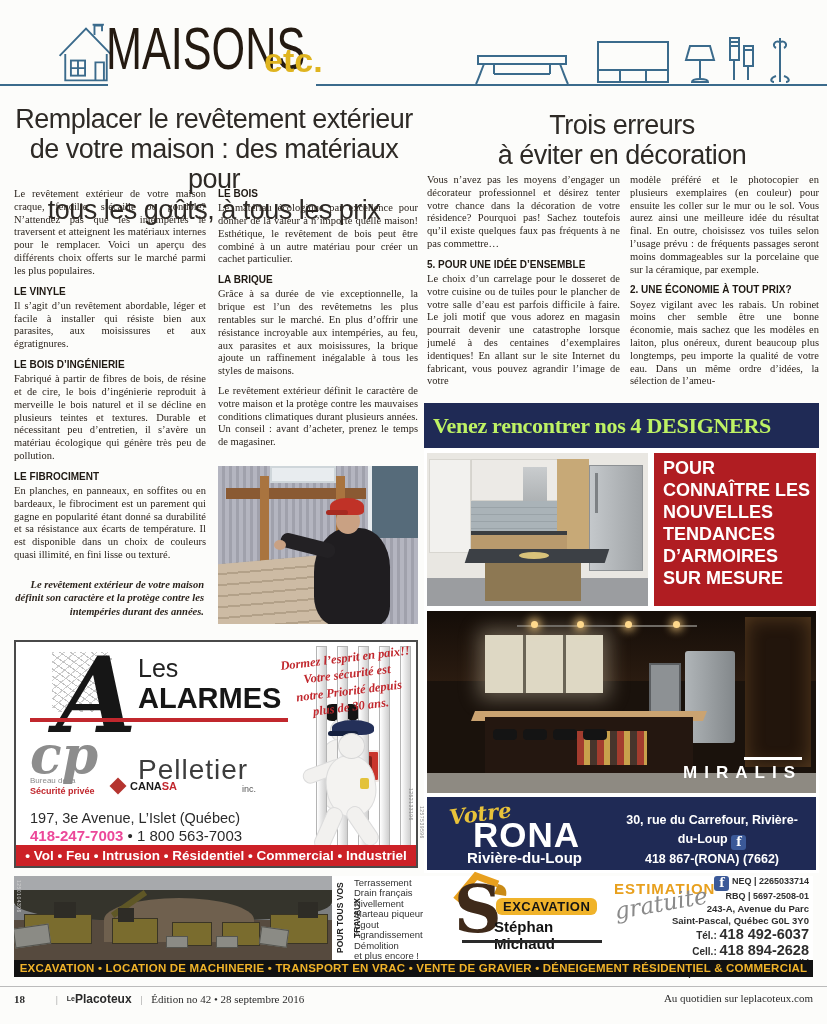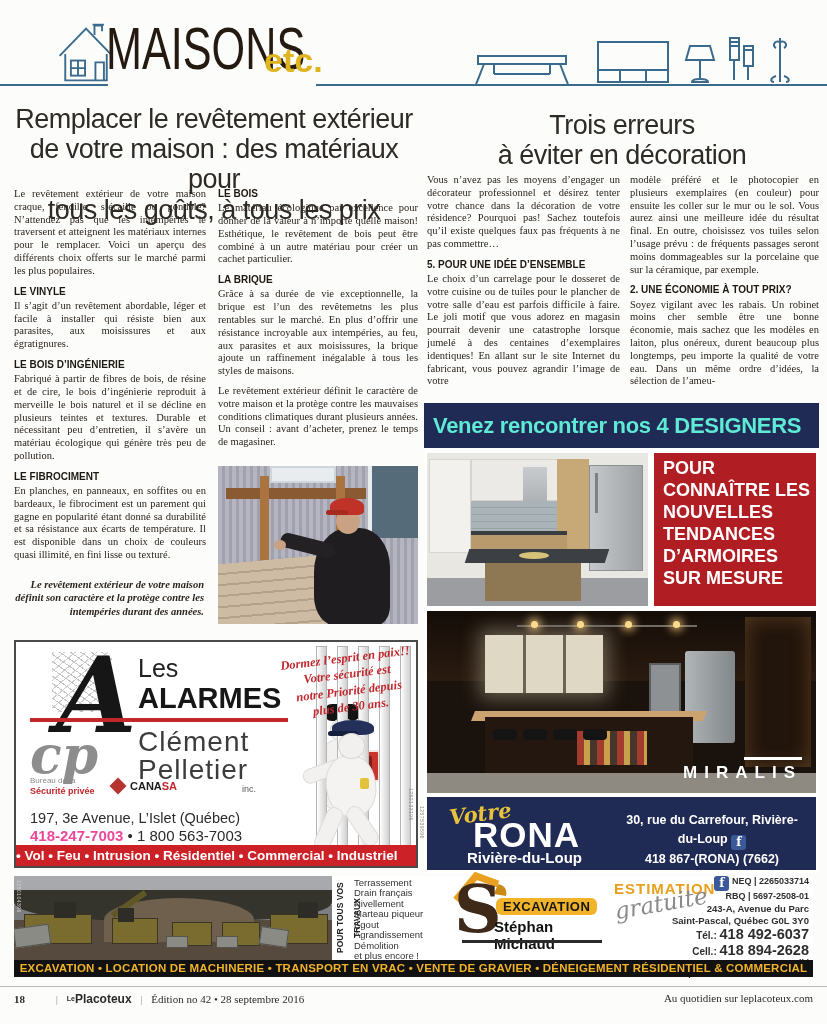--- a/index.html
+++ b/index.html
@@ -42,21 +42,21 @@
     background:repeating-linear-gradient(180deg,#cdbba4 0 9px,#b3a189 9px 11px);}
   .p1-body{position:absolute;left:96px;top:62px;width:76px;height:98px;background:#1f1d20;border-radius:45% 40% 20% 30%;}
   .p1-arm{position:absolute;left:62px;top:72px;width:56px;height:15px;background:#232124;border-radius:8px;transform:rotate(14deg);}
   .p1-hand{position:absolute;left:56px;top:74px;width:12px;height:10px;background:#c9a183;border-radius:50%;}
   .p1-head{position:absolute;left:118px;top:42px;width:24px;height:26px;background:#c9a183;border-radius:50%;}
   .p1-cap{position:absolute;left:112px;top:32px;width:34px;height:17px;background:#c03227;border-radius:50% 50% 20% 20%;}
   .p1-brim{position:absolute;left:108px;top:44px;width:22px;height:5px;background:#a62a20;border-radius:3px;}
 
   
   .dsg{left:424px;top:403px;width:395px;height:470px;background:#fff;}
-  .dsg-banner{height:45px;background:#1f2a55;color:#5eead4;font-family:Liberation Sans, sans-serif;
+  .dsg-banner{height:45px;background:#1f2a55;color:#bef264;font-family:Liberation Serif, serif;
     font-weight:700;font-size:22px;line-height:45px;padding-left:9px;letter-spacing:-0.3px;}
   .dsg-row{position:absolute;left:3px;top:50px;width:389px;height:153px;}
   .kit1{position:absolute;left:0;top:0;width:221px;height:153px;background:#e9e7e2;overflow:hidden;}
   .k1-floor{position:absolute;left:0;bottom:0;width:100%;height:28px;background:#9b9da0;}
   .k1-upleft{position:absolute;left:2px;top:6px;width:40px;height:92px;background:#f2f1ee;border:1px solid #d8d6d0;}
   .k1-uprow{position:absolute;left:44px;top:6px;width:86px;height:40px;background:#eceae6;border:1px solid #d5d3cd;}
   .k1-hood{position:absolute;left:96px;top:14px;width:24px;height:44px;background:linear-gradient(#c9ccce,#a7abad);}
   .k1-wood{position:absolute;left:130px;top:6px;width:32px;height:92px;background:#c7a977;}
   .k1-splash{position:absolute;left:44px;top:48px;width:86px;height:30px;background:repeating-linear-gradient(180deg,#aab3b8 0 6px,#9aa3a8 6px 7px);}
   .k1-counter{position:absolute;left:44px;top:78px;width:96px;height:4px;background:#3a3d40;}
@@ -133,21 +133,21 @@
   .bar{position:absolute;top:0;width:9px;height:100%;background:linear-gradient(90deg,#ffffff,#cfcfcf);border:1px solid #b4b4b4;}
   .alm-cert1{position:absolute;left:14px;top:134px;font-family:"Liberation Sans",sans-serif;font-size:8px;color:#8a8a8a;line-height:1.2;}
   .alm-cert1 b{color:#c1272d;font-size:9px;}
   .alm-diamond{position:absolute;left:96px;top:138px;width:12px;height:12px;background:#b5342f;transform:rotate(45deg);}
   .alm-cert2{position:absolute;left:114px;top:138px;font-family:"Liberation Sans",sans-serif;font-weight:700;font-size:11px;color:#1a1a1a;}
   .alm-cert2 span{color:#c1272d;}
   .alm-addr{position:absolute;left:14px;top:168px;font-family:"Liberation Sans",sans-serif;font-size:14.5px;color:#2b2b2b;}
   .alm-phones{position:absolute;left:14px;top:185px;font-family:"Liberation Sans",sans-serif;font-size:15px;color:#2b2b2b;}
   .alm-phones b{color:#ec4899;font-weight:700;}
   .alm-bar{position:absolute;left:0;bottom:0;width:100%;height:21px;background:#cc2127;color:#fff;
-    font-family:"Liberation Sans",sans-serif;font-weight:700;font-size:13.5px;line-height:21px;text-align:left;}
+    font-family:"Liberation Sans",sans-serif;font-weight:700;font-size:13.5px;line-height:21px;text-align:center;}
 
   
   .exc{left:14px;top:876px;width:799px;height:101px;background:#fff;}
   .exc-photo{position:absolute;left:0;top:0;width:318px;height:84px;overflow:hidden;background:linear-gradient(#a7a9ac 0 35%,#7c7e80 35%);}
   .x-trees{position:absolute;left:0;top:14px;width:100%;height:30px;background:#35342c;border-radius:0 0 30% 30%/0 0 60% 60%;}
   .x-ground{position:absolute;left:0;bottom:0;width:100%;height:40px;background:#564a3e;}
   .x-mound{position:absolute;left:90px;top:22px;width:150px;height:44px;background:#6f604e;border-radius:50% 50% 0 0;}
   .x-m{position:absolute;background:#7a6c2e;border:1px solid #3a3526;}
   .x-cab{position:absolute;background:#2e2c26;}
   .x-bkt{position:absolute;background:#8b8b85;border:1px solid #55554f;}
@@ -352,21 +352,20 @@
       <div class="bar" style="left:42px;"></div>
       <div class="bar" style="left:63px;"></div>
       <div class="bar" style="left:84px;"></div>
     </div>
     <div class="alm-sketch"></div>
     <div class="alm-A">A</div>
     <div class="alm-cp">cp</div>
     <div class="alm-les">Les</div>
     <div class="alm-brand">ALARMES</div>
     <div class="alm-rule"></div>
-    <div class="alm-n1">Clément</div>
     <div class="alm-n2">Pelletier</div>
     <div class="alm-inc">inc.</div>
     <div class="alm-slogan">
       <div>Dormez l’esprit en paix!!</div>
       <div>Votre sécurité est</div>
       <div>notre Priorité depuis</div>
       <div>plus de 30 ans.</div>
     </div>
     <div class="guard">
       <div class="g-arm"></div>

